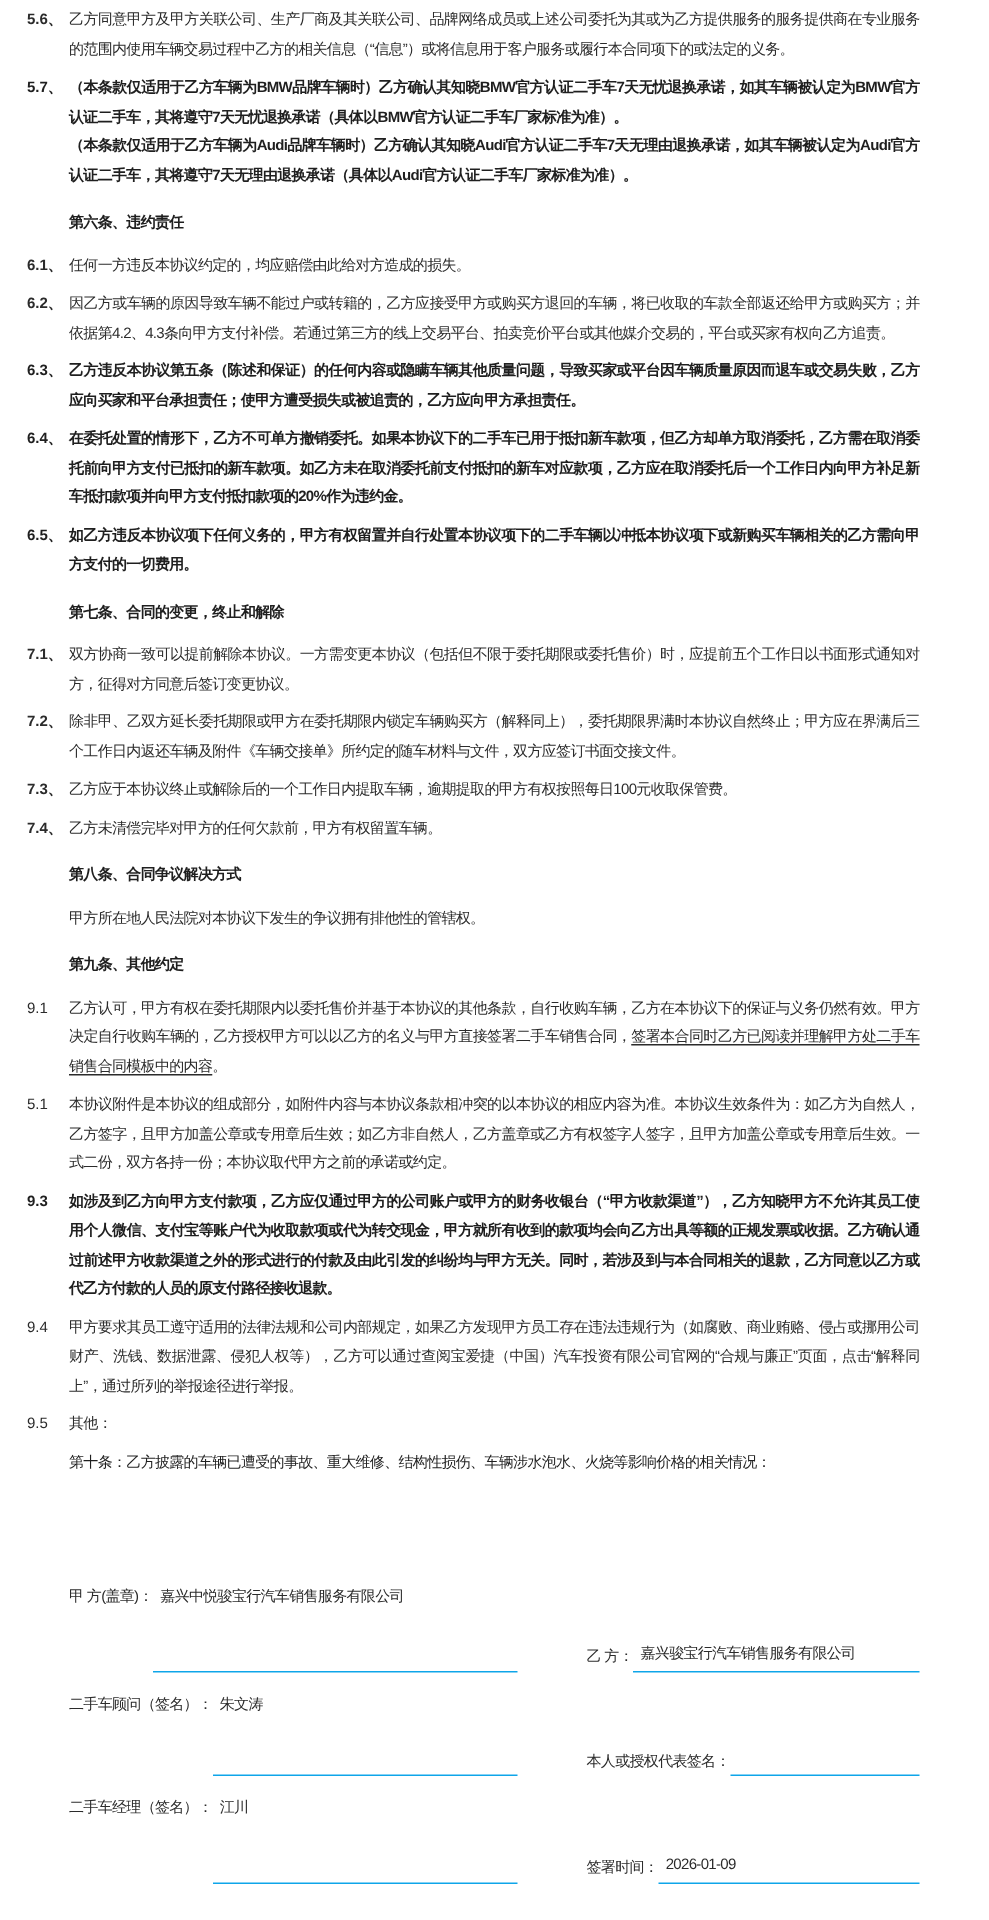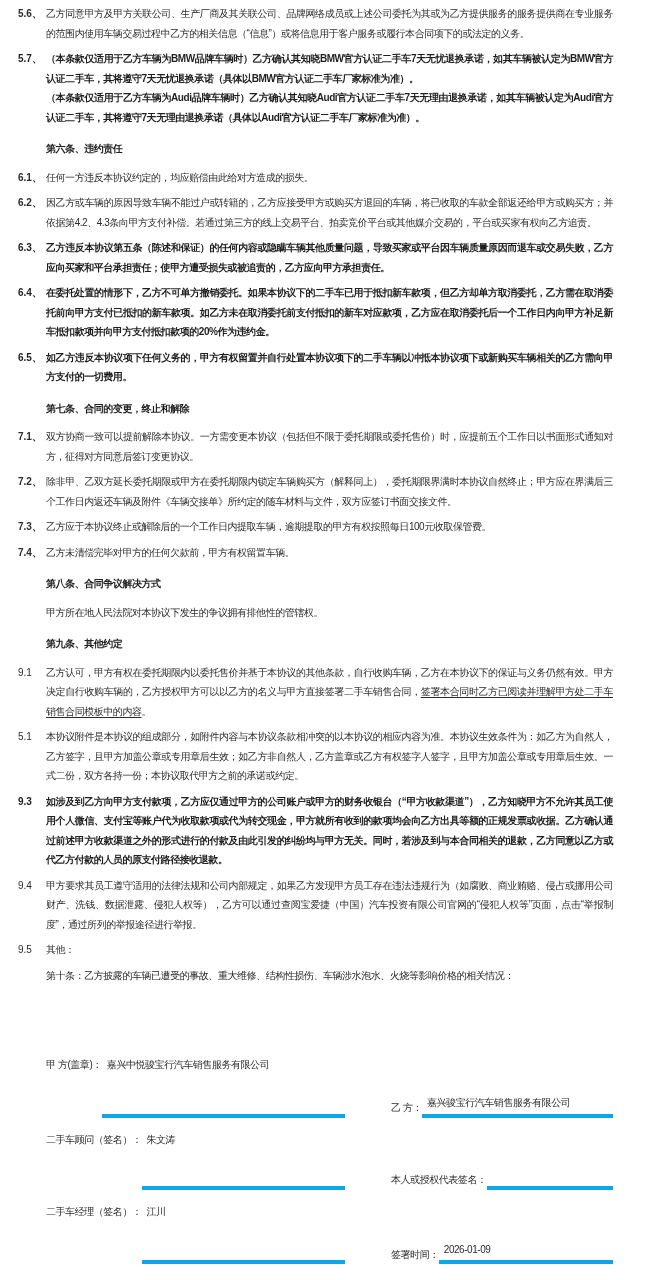--- a/index.html
+++ b/index.html
@@ -25,21 +25,21 @@
   .u-seg { text-decoration: underline; text-underline-offset: 2px; }
   .subpara { text-align: justify; }
 
   .sig-block { margin-top: 70px; }
   .sig-row { display: flex; margin-bottom: 12px; }
   .sig-left { flex: 0 0 299px; display: flex; }
   .sig-right { flex: 1; margin-left: 46px; display: flex; align-items: flex-end; margin-top: 38px; }
   .sig-label { white-space: nowrap; }
   .sig-value {
     flex: 1;
-    border-bottom: 4px solid #0ea5e9;
+    border-bottom: 1px solid #0ea5e9;
     padding: 0 0 1px 5px;
     min-height: 17px;
     white-space: nowrap;
   }
 </style>
 </head>
 <body>
 
 <div class="doc">
 
@@ -119,21 +119,21 @@
     <div class="subpara">本协议附件是本协议的组成部分，如附件内容与本协议条款相冲突的以本协议的相应内容为准。本协议生效条件为：如乙方为自然人，乙方签字，且甲方加盖公章或专用章后生效；如乙方非自然人，乙方盖章或乙方有权签字人签字，且甲方加盖公章或专用章后生效。一式二份，双方各持一份；本协议取代甲方之前的承诺或约定。</div>
   </div>
 
   <div class="clause bold">
     <span class="num">9.3</span>
     <div class="subpara">如涉及到乙方向甲方支付款项，乙方应仅通过甲方的公司账户或甲方的财务收银台（“甲方收款渠道”），乙方知晓甲方不允许其员工使用个人微信、支付宝等账户代为收取款项或代为转交现金，甲方就所有收到的款项均会向乙方出具等额的正规发票或收据。乙方确认通过前述甲方收款渠道之外的形式进行的付款及由此引发的纠纷均与甲方无关。同时，若涉及到与本合同相关的退款，乙方同意以乙方或代乙方付款的人员的原支付路径接收退款。</div>
   </div>
 
   <div class="clause">
     <span class="num">9.4</span>
-    <div class="subpara">甲方要求其员工遵守适用的法律法规和公司内部规定，如果乙方发现甲方员工存在违法违规行为（如腐败、商业贿赂、侵占或挪用公司财产、洗钱、数据泄露、侵犯人权等），乙方可以通过查阅宝爱捷（中国）汽车投资有限公司官网的“侵犯人权等”页面，点击“举报制度”，通过所列的举报途径进行举报。</div>
+    <div class="subpara">甲方要求其员工遵守适用的法律法规和公司内部规定，如果乙方发现甲方员工存在违法违规行为（如腐败、商业贿赂、侵占或挪用公司财产、洗钱、数据泄露、侵犯人权等），乙方可以通过查阅宝爱捷（中国）汽车投资有限公司官网的“合规与廉正”页面，点击“解释同上”，通过所列的举报途径进行举报。</div>
   </div>
 
   <div class="clause">
     <span class="num">9.5</span>
     <div class="subpara">其他：</div>
   </div>
 
   <div class="heading-line">第十条：乙方披露的车辆已遭受的事故、重大维修、结构性损伤、车辆涉水泡水、火烧等影响价格的相关情况：</div>
 
   <div class="sig-block">

